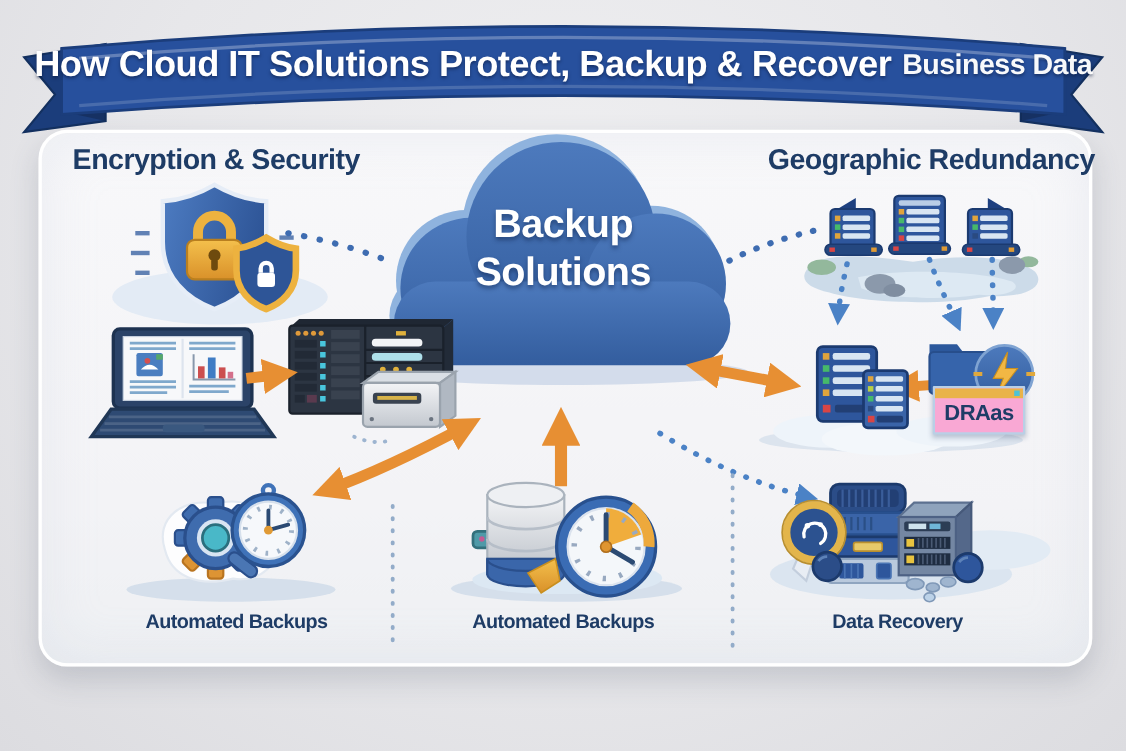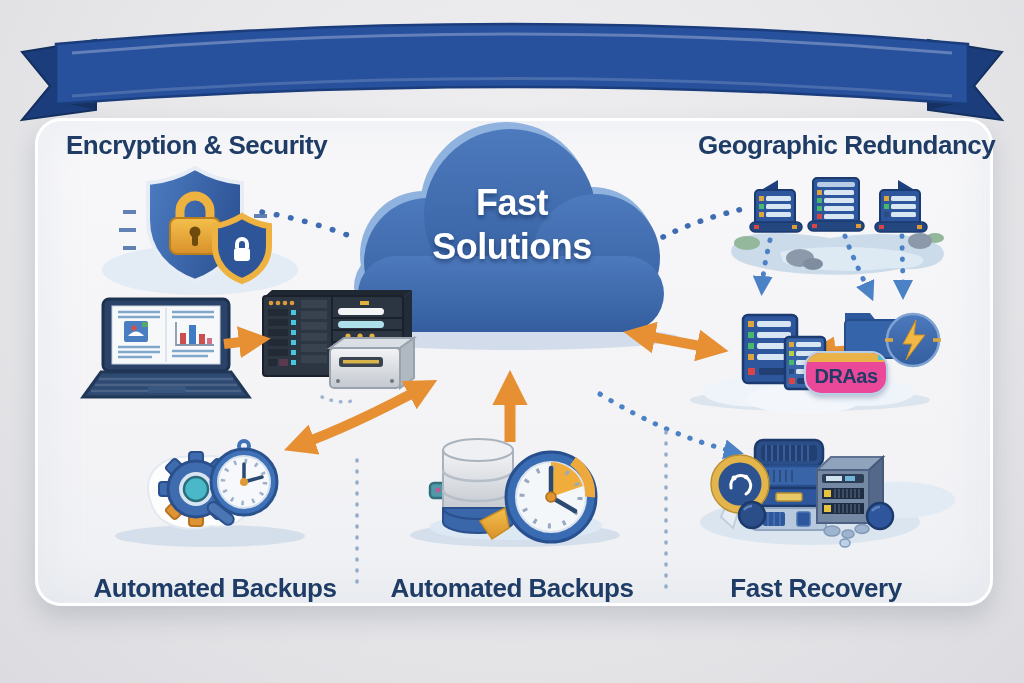--- a/index.html
+++ b/index.html
@@ -33,46 +33,50 @@
 
   
   .label{position:absolute;z-index:3;color:#1e3c66;font-weight:bold;}
   .head-left{left:66px;top:130px;font-size:26px;letter-spacing:-0.5px;}
   .head-right{left:698px;top:130px;font-size:26px;letter-spacing:-0.5px;}
   .cloud-text{
     left:397px;top:181px;width:230px;text-align:center;color:#fff;
     font-size:36px;line-height:44px;letter-spacing:-0.5px;
     text-shadow:0 3px 4px rgba(12,32,72,.5);
   }
-  .bottom-label{top:573px;width:280px;text-align:center;font-size:26px;letter-spacing:-0.5px;}
+  .bottom-label{top:555px;width:280px;text-align:center;font-size:18px;letter-spacing:-0.5px;}
   .bl-1{left:75px;} .bl-2{left:372px;} .bl-3{left:676px;}
 
   .draas{
-    position:absolute;left:804px;top:351px;width:80px;height:40px;z-index:3;
-    background:#ec4899;border:2px solid #b9cfe6;border-radius:17px;
+    position:absolute;left:848px;top:351px;width:80px;height:40px;z-index:3;
+    background:#f9a8d4;border:2px solid #b9cfe6;border-radius:1px;
     box-shadow:0 3px 5px rgba(60,80,120,.3);overflow:hidden;
   }
   .draas .bar{height:9px;background:#e9b34a;position:relative;}
   .draas .bar .led{position:absolute;right:3px;top:2px;width:5px;height:5px;background:#4ec3d6;}
   .draas .txt{text-align:center;font-size:20px;font-weight:bold;color:#1e3c66;line-height:28px;letter-spacing:-0.5px;}
 </style>
 </head>
 <body>
 
 <div class="page">
 
   <svg class="banner-svg" width="1024" height="130" viewBox="0 0 1024 130">
     <path d="M96,40 L22,52 L50,86 L22,120 L96,110 Z" fill="#1b3d7b" stroke="#13305f" stroke-width="2"></path>
     <path d="M928,40 L1002,52 L974,86 L1002,120 L928,110 Z" fill="#1b3d7b" stroke="#13305f" stroke-width="2"></path>
     <path d="M60,102 L96,110 L96,92 Z" fill="#12295295"></path>
     <path d="M964,102 L928,110 L928,92 Z" fill="#12295295"></path>
     <path d="M56,44 Q512,4 968,44 L968,104 Q512,70 56,104 Z" fill="#27509d" stroke="#1b3d7b" stroke-width="2.5"></path>
     <path d="M72,53 Q512,15 952,53" fill="none" stroke="rgba(255,255,255,.28)" stroke-width="3"></path>
     <path d="M72,96 Q512,61 952,96" fill="none" stroke="rgba(255,255,255,.16)" stroke-width="3"></path>
   </svg>
+  <div class="banner-text">
+    <span class="main">How Cloud IT Solutions Protect, Backup &amp; Recover</span>
+    <span class="sub">Business Data</span>
+  </div>
 
   <div class="panel"></div>
 
   <svg class="art" width="1024" height="683" viewBox="0 0 1024 683">
     <defs>
       <linearGradient id="cloudGrad" x1="0" y1="0" x2="0" y2="1">
         <stop offset="0" stop-color="#4d7abd"></stop>
           <stop offset="1" stop-color="#335d9e"></stop>
       </linearGradient>
       <linearGradient id="shieldGrad" x1="0" y1="0" x2="1" y2="0.3">
@@ -470,28 +474,28 @@
     </g>
 
     <path d="M357,460 V592" stroke="#93acc9" stroke-width="3.5" stroke-linecap="round" stroke-dasharray="1 10" fill="none"></path>
     <path d="M666,432 V592" stroke="#93acc9" stroke-width="3.5" stroke-linecap="round" stroke-dasharray="1 10" fill="none"></path>
   </svg>
 
   <div class="label head-right">Geographic Redundancy</div>
   <div class="label head-left">Encryption &amp; Security</div>
 
   <div class="label cloud-text">
-    <div>Fast</div>
+    <div>Backup</div>
     <div>Solutions</div>
   </div>
 
   <div class="draas">
     <div class="bar">
         <span class="led"></span>
       </div>
     <div class="txt">DRAas</div>
   </div>
 
   <div class="label bottom-label bl-1">Automated Backups</div>
   <div class="label bottom-label bl-2">Automated Backups</div>
-  <div class="label bottom-label bl-3">Fast Recovery</div>
+  <div class="label bottom-label bl-3">Data Recovery</div>
 
 </div>
 
 </body></html>

